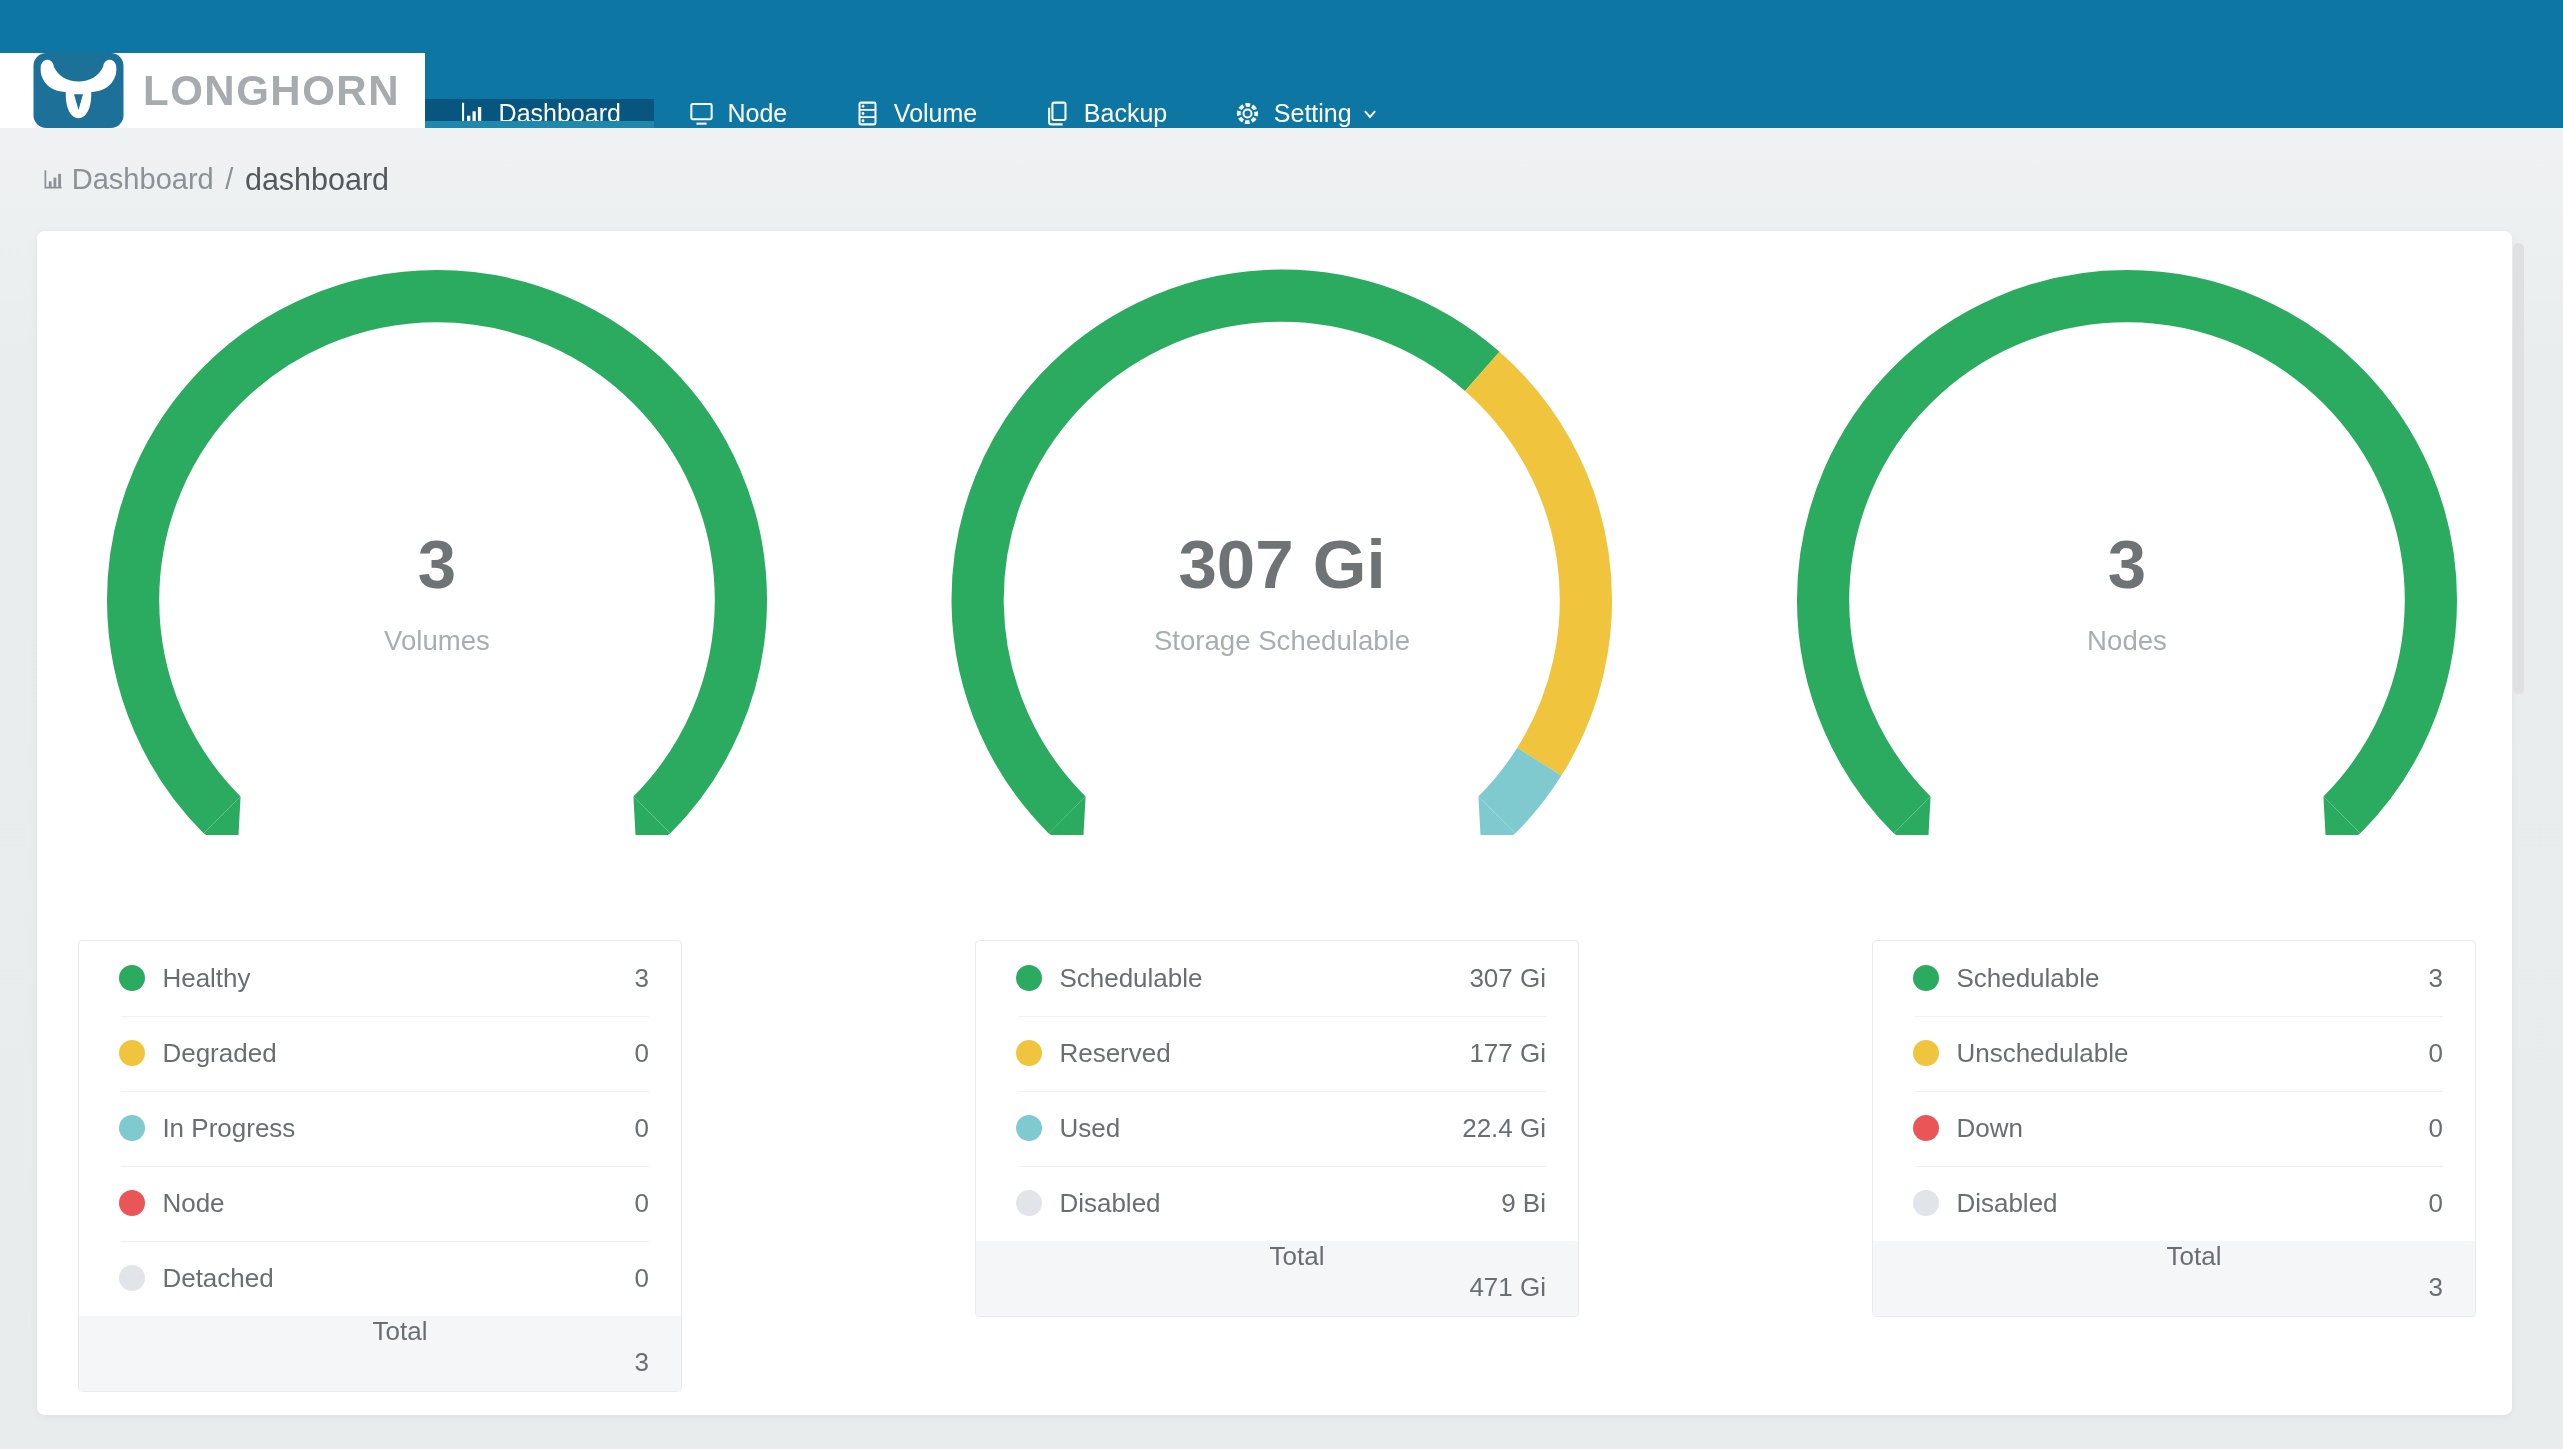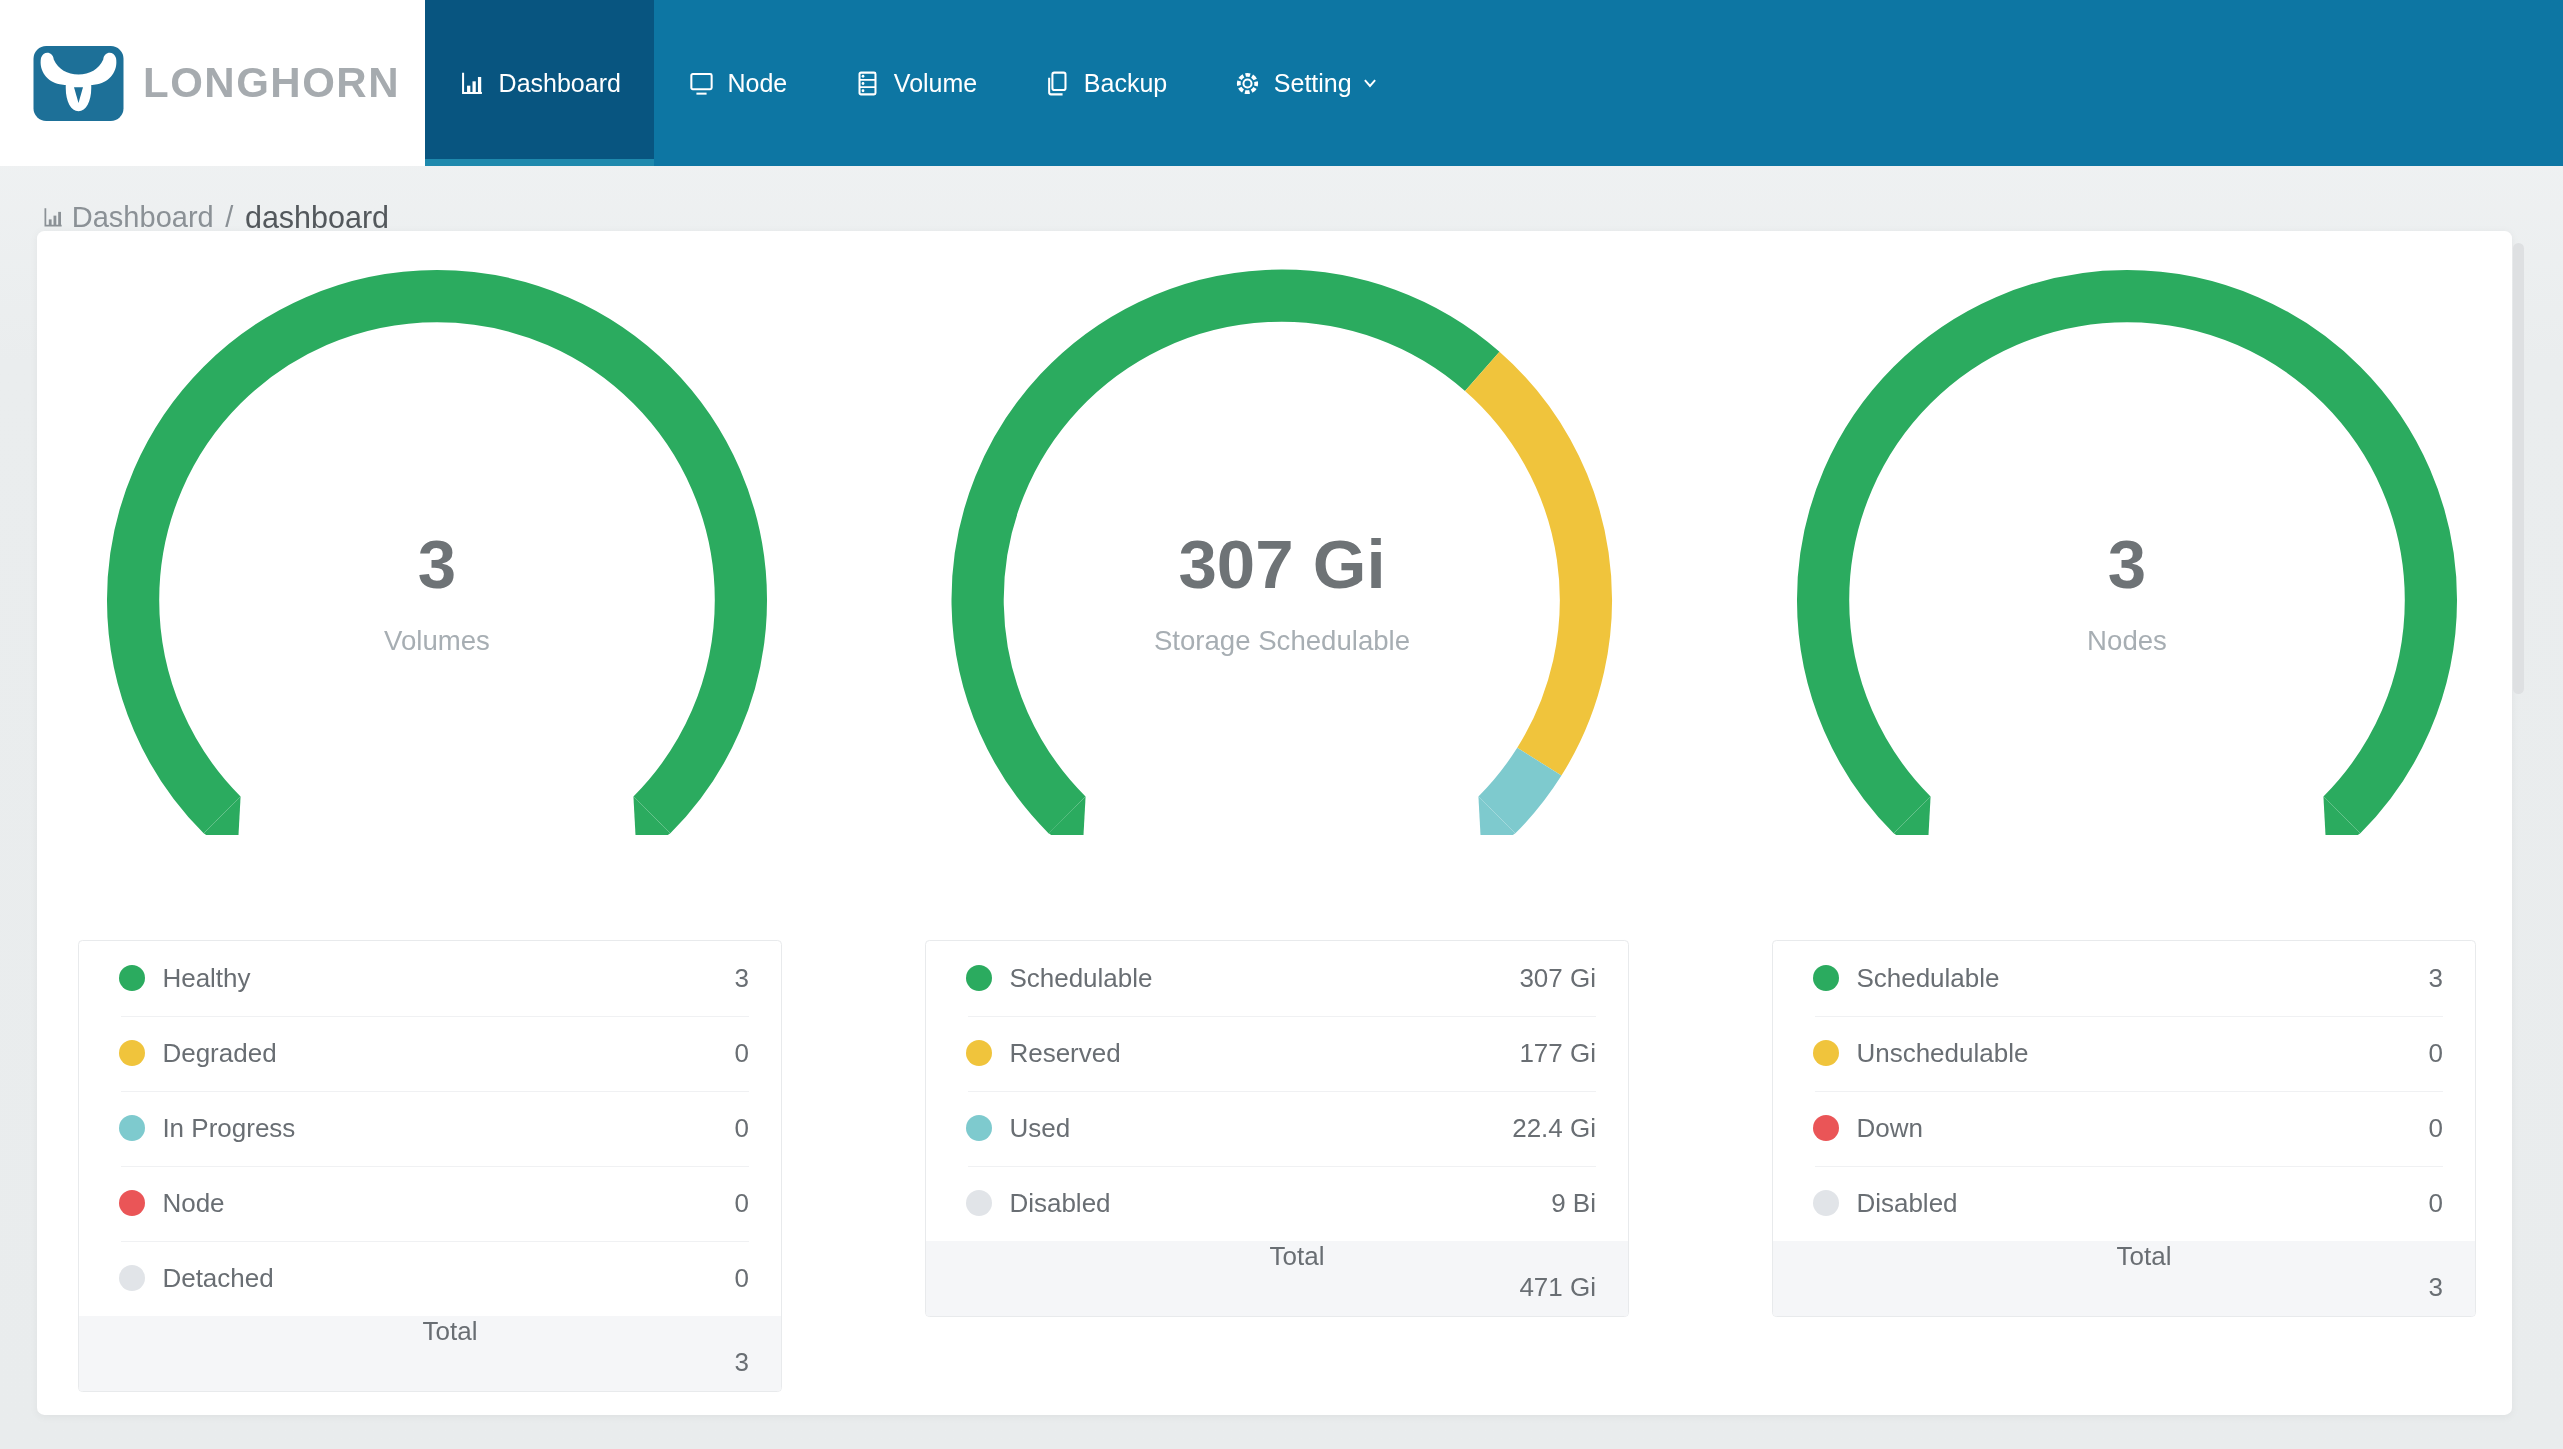--- a/index.html
+++ b/index.html
@@ -3,21 +3,21 @@
 <meta charset="utf-8">
 <style>
   html,body{margin:0;padding:0;}
   body{
     width:2563px;height:1449px;position:relative;overflow:hidden;
     background:linear-gradient(180deg,#f2f4f5 0%,#eaedee 25%,#e9eced 100%);
     font-family:"Liberation Sans","DejaVu Sans",sans-serif;
     -webkit-font-smoothing:antialiased;
   }
   
-  .navbar{height:166px;display:flex;background:#0d76a3;}
+  .navbar{height:128px;display:flex;background:#0d76a3;align-items:flex-end;}
   .brand{width:425px;background:#ffffff;display:flex;align-items:center;padding-left:33px;box-sizing:border-box;gap:19px;flex-shrink:0;}
   .brand-name{font-size:42px;font-weight:700;color:#a6abaf;letter-spacing:1.5px;}
   .nav{display:flex;align-items:stretch;}
   .nav-item{position:relative;display:flex;align-items:center;gap:11.6px;padding:0 33px;color:#ffffff;font-size:25px;cursor:pointer;text-decoration:none;}
   .nav-item.active{background:#085580;}
   .nav-item.active::after{content:"";position:absolute;left:0;right:0;bottom:0;height:7.3px;background:#1e89ad;}
   .nav-icon{display:block;}
   
   .breadcrumb{height:103px;display:flex;align-items:center;padding-left:41px;font-size:29px;color:#8b9196;}
   .breadcrumb .crumb-link{color:#8b9196;text-decoration:none;}
@@ -27,21 +27,21 @@
   
   .card{position:absolute;left:37px;top:231px;width:2475px;height:1184px;background:#ffffff;border-radius:7.3px;box-shadow:0 1.5px 8.7px rgba(0,0,0,0.05);}
   .gauges{display:flex;justify-content:space-between;padding:30.5px 44px 0 59px;}
   .gauge{position:relative;width:682px;height:573px;}
   .gauge svg{display:block;}
   .gcenter{position:absolute;left:0;right:0;top:263px;text-align:center;pointer-events:none;}
   .gvalue{font-size:69px;line-height:80px;font-weight:700;color:#6e7376;}
   .glabel{margin-top:19px;font-size:27.6px;line-height:33px;color:#a7aeb3;}
   
   .legends{display:flex;justify-content:space-between;align-items:flex-start;margin-top:105px;padding:0 36px 0 41px;}
-  .ltable{width:704px;border:1.5px solid #e8eaec;border-radius:4.4px;background:#ffffff;box-sizing:border-box;}
+  .ltable{width:604px;border:1.5px solid #e8eaec;border-radius:4.4px;background:#ffffff;box-sizing:border-box;}
   .lrow{position:relative;height:75px;display:flex;align-items:center;}
   .lrow.data + .lrow.data::before{content:"";position:absolute;top:0;left:42px;right:32px;height:1.5px;background:#f0f1f3;}
   .dot{width:26px;height:26px;border-radius:50%;margin-left:40px;margin-right:17.4px;flex-shrink:0;background:#ccc;}
   .llabel{font-size:26px;color:#696e73;}
   .lvalue{margin-left:auto;margin-right:32px;font-size:26px;color:#696e73;}
   .lrow.total{height:75px;background:#f5f6f8;border-radius:0 0 2.9px 2.9px;flex-direction:column;}
   .lrow.total .llabel{margin-left:40px;}
   
   .scroll-thumb{position:absolute;left:2513px;top:243px;width:11px;height:451px;background:#dee0e2;border-radius:5.8px;}
 </style>

